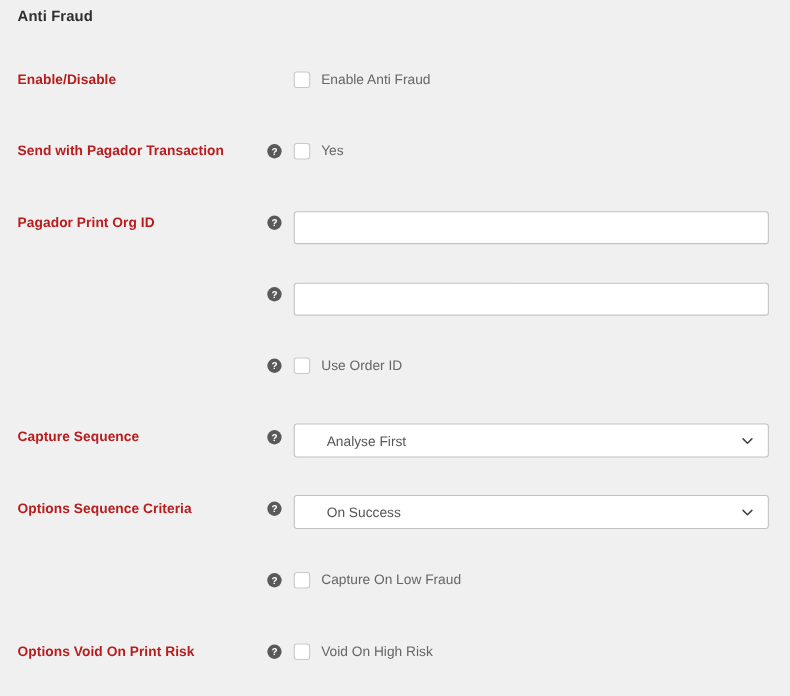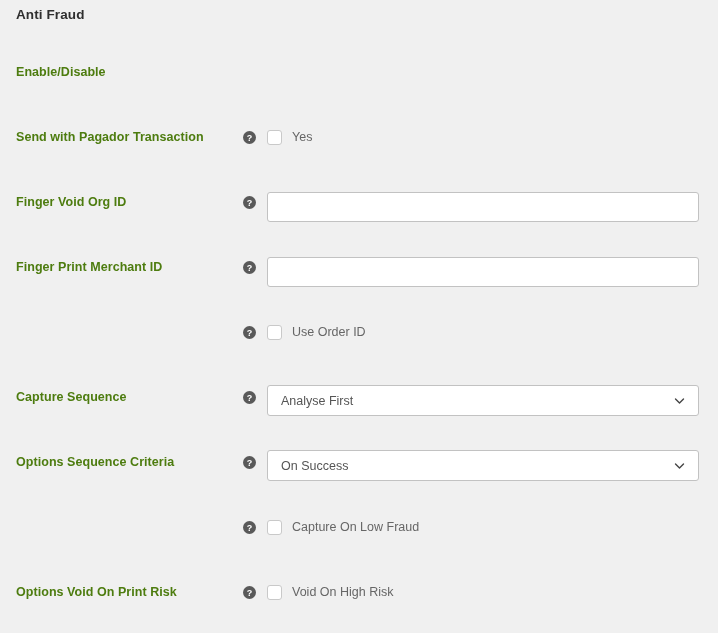--- a/index.html
+++ b/index.html
@@ -28,21 +28,21 @@
   .row {
     position: relative;
     height: 65px;
     width: 718px;
   }
   .row .label {
     position: absolute;
     left: 16px; top: 13px;
     font-size: 12.5px;
     font-weight: bold;
-    color: #4d7c0f;
+    color: #b91c1c;
     white-space: nowrap;
     letter-spacing: 0.05px;
   }
   .help-icon {
     position: absolute;
     left: 243px; top: 14px;
     width: 13px; height: 13px;
     border-radius: 50%;
     background: #595959;
     display: block;
@@ -84,67 +84,72 @@
     background: #ffffff;
     border: 1px solid #c2c2c2;
     border-radius: 3px;
     position: relative;
     display: flex;
     align-items: center;
   }
   .select-value {
     font-size: 12.5px;
     color: #555555;
-    padding-left: 13px;
+    padding-left: 29px;
     white-space: nowrap;
   }
   .chevron {
     position: absolute;
     right: 12px; top: 50%;
     transform: translateY(-50%);
     width: 13px; height: 13px;
     display: block;
   }
   .chevron svg { display: block; }
   .row.tall-control .control { top: 8px; }
 </style>
 </head>
 <body>
 
 <div id="panel">
   <div class="section-title">Anti Fraud</div>
   <div class="rows" id="rows-container">
       <div class="row">
         <div class="label">Enable/Disable</div>
+        <div class="control">
+          <label class="cb-wrap">
+            <span class="checkbox"></span>
+            <span class="cb-label">Enable Anti Fraud</span>
+          </label>
+        </div>
       </div>
       <div class="row">
         <div class="label">Send with Pagador Transaction</div>
         <span class="help-icon">
           <svg width="13" height="13" viewBox="0 0 13 13">
             <text x="6.5" y="9.7" text-anchor="middle" font-family="Liberation Sans, sans-serif" font-size="9" font-weight="bold" fill="#ffffff">?</text>
           </svg>
         </span>
         <div class="control">
           <label class="cb-wrap">
             <span class="checkbox"></span>
             <span class="cb-label">Yes</span>
           </label>
         </div>
       </div>
       <div class="row">
-        <div class="label">Finger Void Org ID</div>
+        <div class="label">Pagador Print Org ID</div>
         <span class="help-icon">
           <svg width="13" height="13" viewBox="0 0 13 13">
             <text x="6.5" y="9.7" text-anchor="middle" font-family="Liberation Sans, sans-serif" font-size="9" font-weight="bold" fill="#ffffff">?</text>
           </svg>
         </span>
         <div class="control"><input class="text-input" type="text" value="" style=""></div>
       </div>
       <div class="row">
-        <div class="label">Finger Print Merchant ID</div>
         <span class="help-icon">
           <svg width="13" height="13" viewBox="0 0 13 13">
             <text x="6.5" y="9.7" text-anchor="middle" font-family="Liberation Sans, sans-serif" font-size="9" font-weight="bold" fill="#ffffff">?</text>
           </svg>
         </span>
         <div class="control"><input class="text-input" type="text" value="" style=""></div>
       </div>
       <div class="row">
         <span class="help-icon">
           <svg width="13" height="13" viewBox="0 0 13 13">

